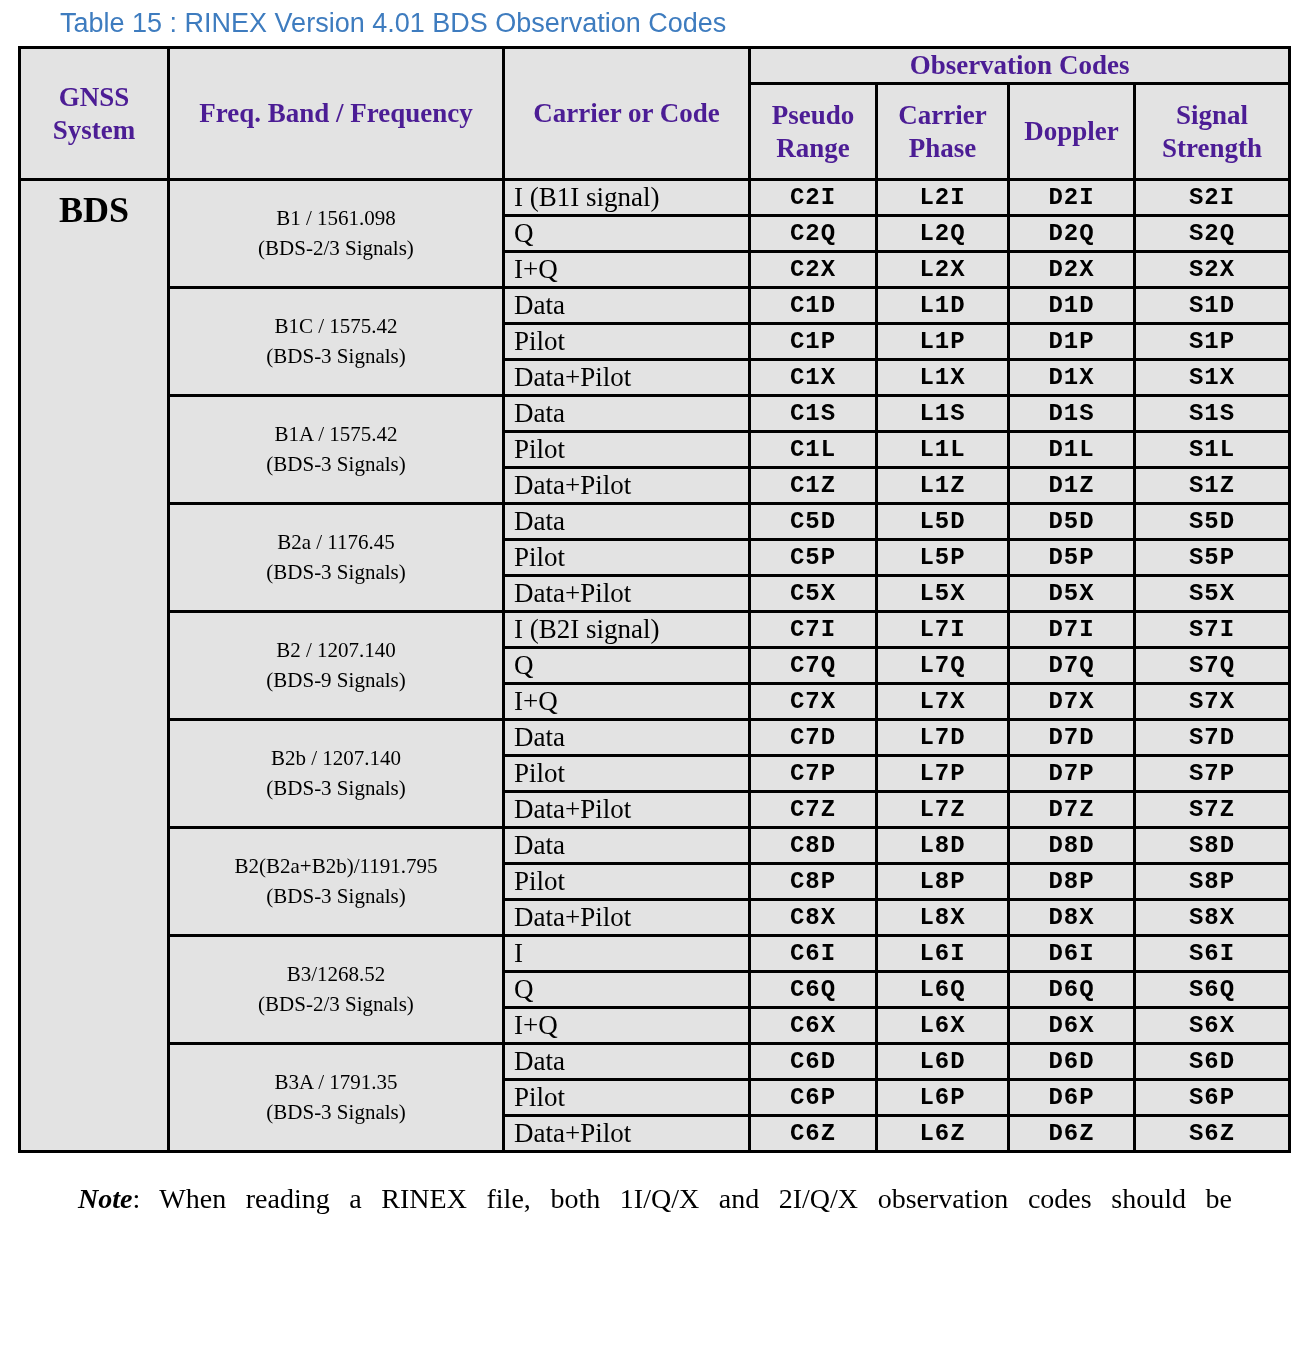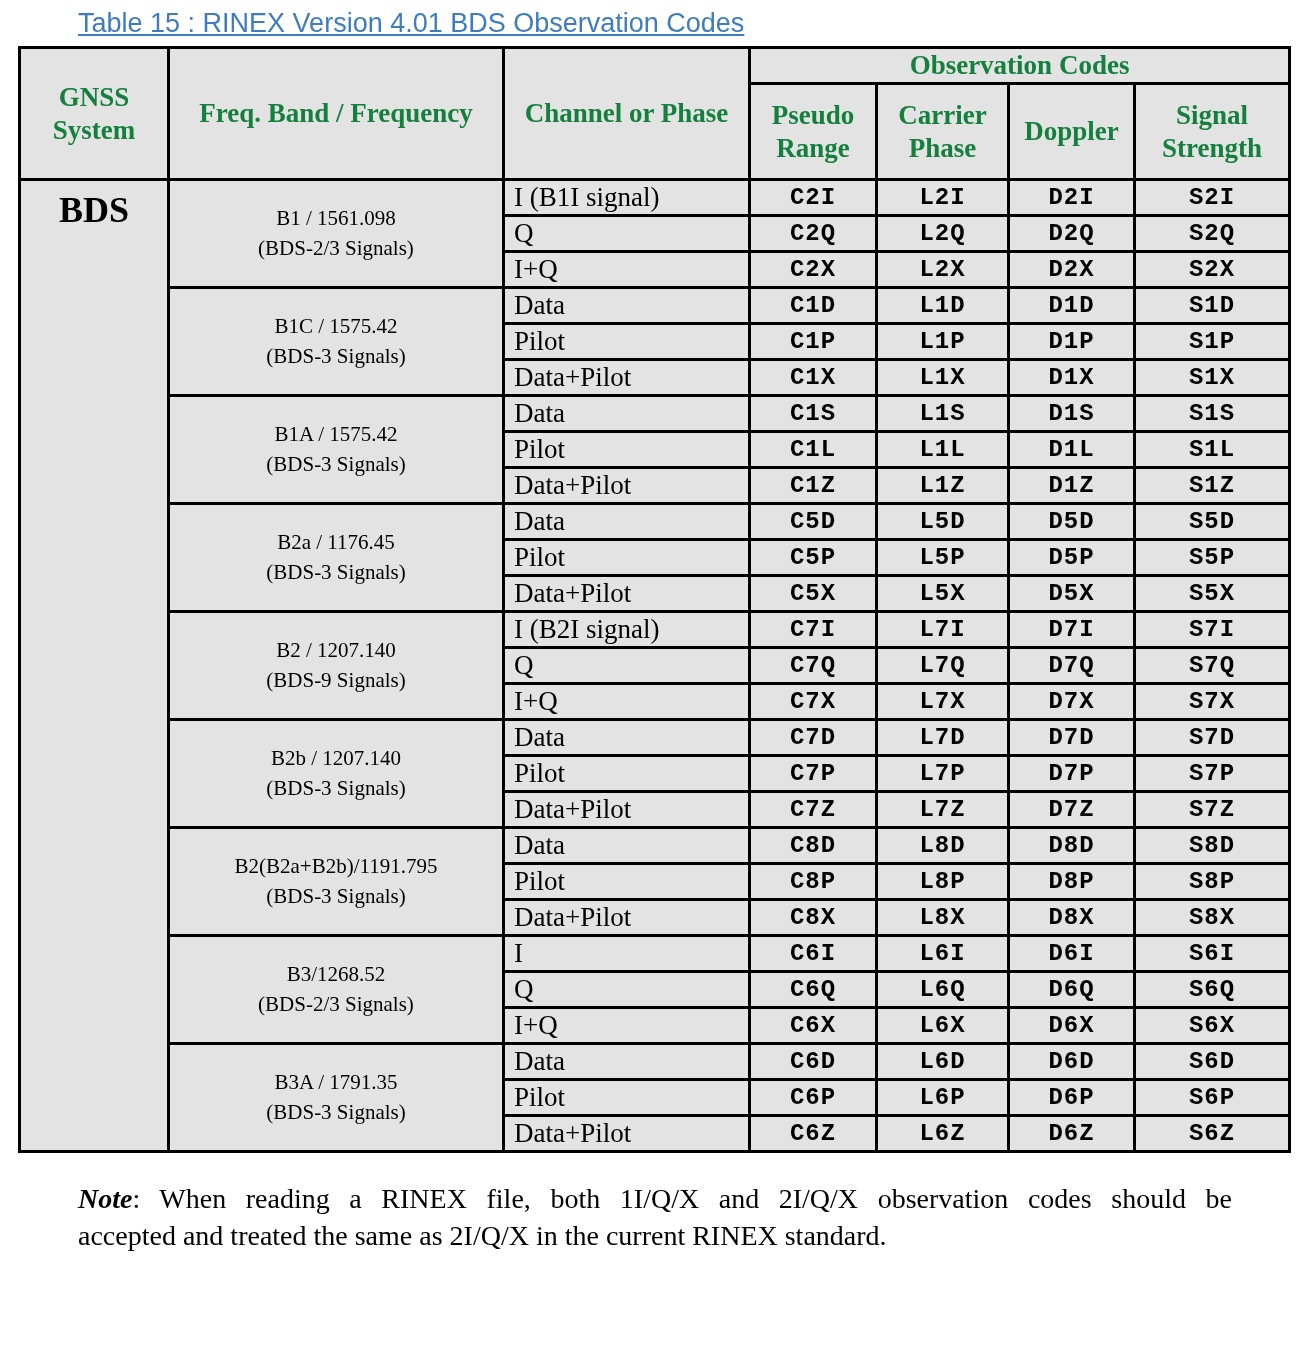--- a/index.html
+++ b/index.html
@@ -13,40 +13,39 @@
     height: 1366px;
     box-sizing: border-box;
     padding: 6px 18px 0 18px;
     background: #ffffff;
     overflow: hidden;
   }
   .caption {
     font-family: "Liberation Sans", sans-serif;
     font-size: 27px;
     color: #3E7CBF;
-    margin: 2px 0 7px 60px;
+    margin: 2px 0 7px 42px;
     white-space: nowrap;
-    text-decoration: underline;
   }
   table.obs {
     border-collapse: collapse;
     table-layout: fixed;
     width: 1270px;
   }
   table.obs th, table.obs td {
     border: 3px solid #000000;
     background: #e3e3e3;
     box-sizing: border-box;
     overflow: hidden;
   }
   table.obs th {
     font-family: "Liberation Serif", serif;
     font-weight: bold;
     font-size: 27px;
-    color: #15803d;
+    color: #4c1d95;
     text-align: center;
     vertical-align: middle;
     line-height: 1.22;
     padding: 0 2px;
   }
   th.obs-span { height: 36px; }
   tr.subhead th { height: 96px; }
   tbody td { height: 36px; }
   td.gnss-cell {
     vertical-align: top;
@@ -111,21 +110,21 @@
       <col style="width:246px">
       <col style="width:127px">
       <col style="width:132px">
       <col style="width:126px">
       <col style="width:155px">
     </colgroup>
     <thead>
       <tr>
         <th rowspan="2">GNSS System</th>
         <th rowspan="2">Freq. Band / Frequency</th>
-        <th rowspan="2">Channel or Phase</th>
+        <th rowspan="2">Carrier or Code</th>
         <th colspan="4" class="obs-span">Observation Codes</th>
       </tr>
       <tr class="subhead">
         <th>Pseudo Range</th>
         <th>Carrier Phase</th>
         <th>Doppler</th>
         <th>Signal Strength</th>
       </tr>
     </thead>
     <tbody id="table-body">
@@ -353,16 +352,15 @@
           <td class="code-cell">C6Z</td>
           <td class="code-cell">L6Z</td>
           <td class="code-cell">D6Z</td>
           <td class="code-cell">S6Z</td>
         </tr>
       </tbody>
   </table>
 
   <div class="note">
     <div class="note-line1"><span class="note-label">Note</span><span>: When reading a RINEX file, both 1I/Q/X and 2I/Q/X observation codes should be</span></div>
-    <div class="note-line2">accepted and treated the same as 2I/Q/X in the current RINEX standard.</div>
   </div>
 
 </div>
 
 </body></html>

